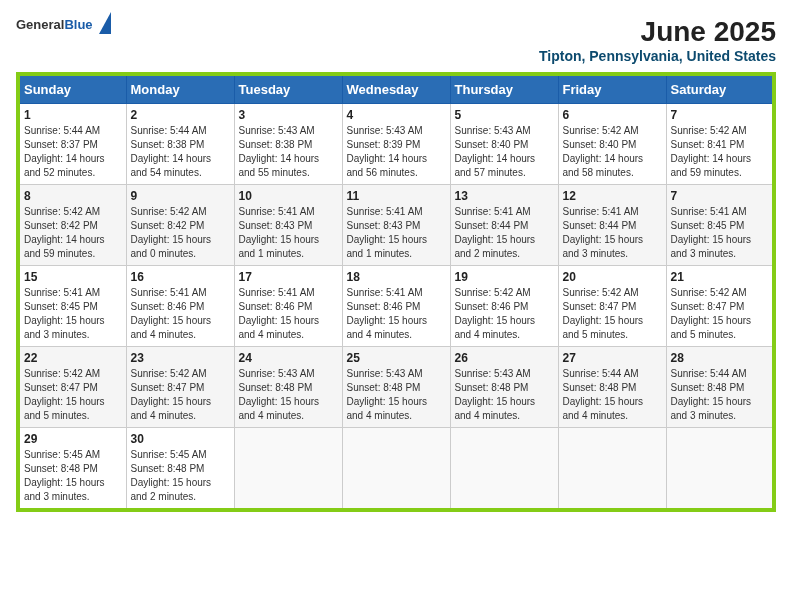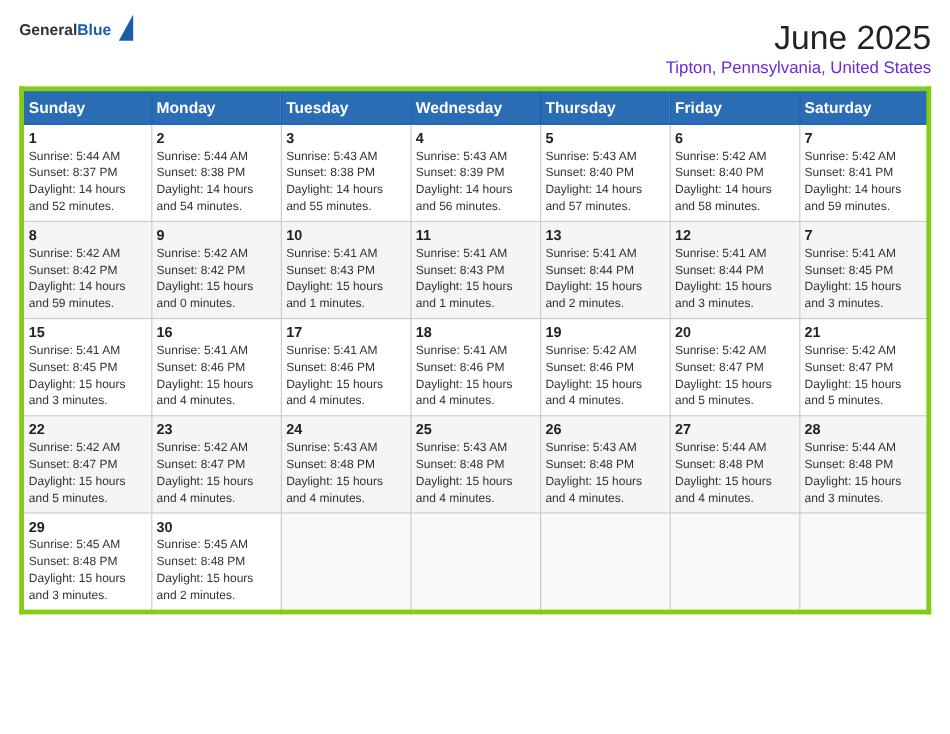--- a/index.html
+++ b/index.html
@@ -35,27 +35,27 @@
       border-left: 12px solid transparent;
       border-bottom: 22px solid #1a5ca8;
       margin-left: 2px;
       margin-top: -4px;
     }
     .title-area {
       text-align: right;
     }
     .title-area h1 {
       font-size: 28px;
-      font-weight: normal;
+      font-weight: bold;
       color: #222;
     }
     .title-area h2 {
       font-size: 14px;
-      font-weight: normal;
-      color: #6d28d9;
+      font-weight: bold;
+      color: #0c4a6e;
     }
     .calendar {
       width: 100%;
       border-collapse: collapse;
       border: 4px solid #84cc16;
     }
     .calendar thead th {
       background: #2a6db5;
       color: #fff;
       font-size: 13px;

